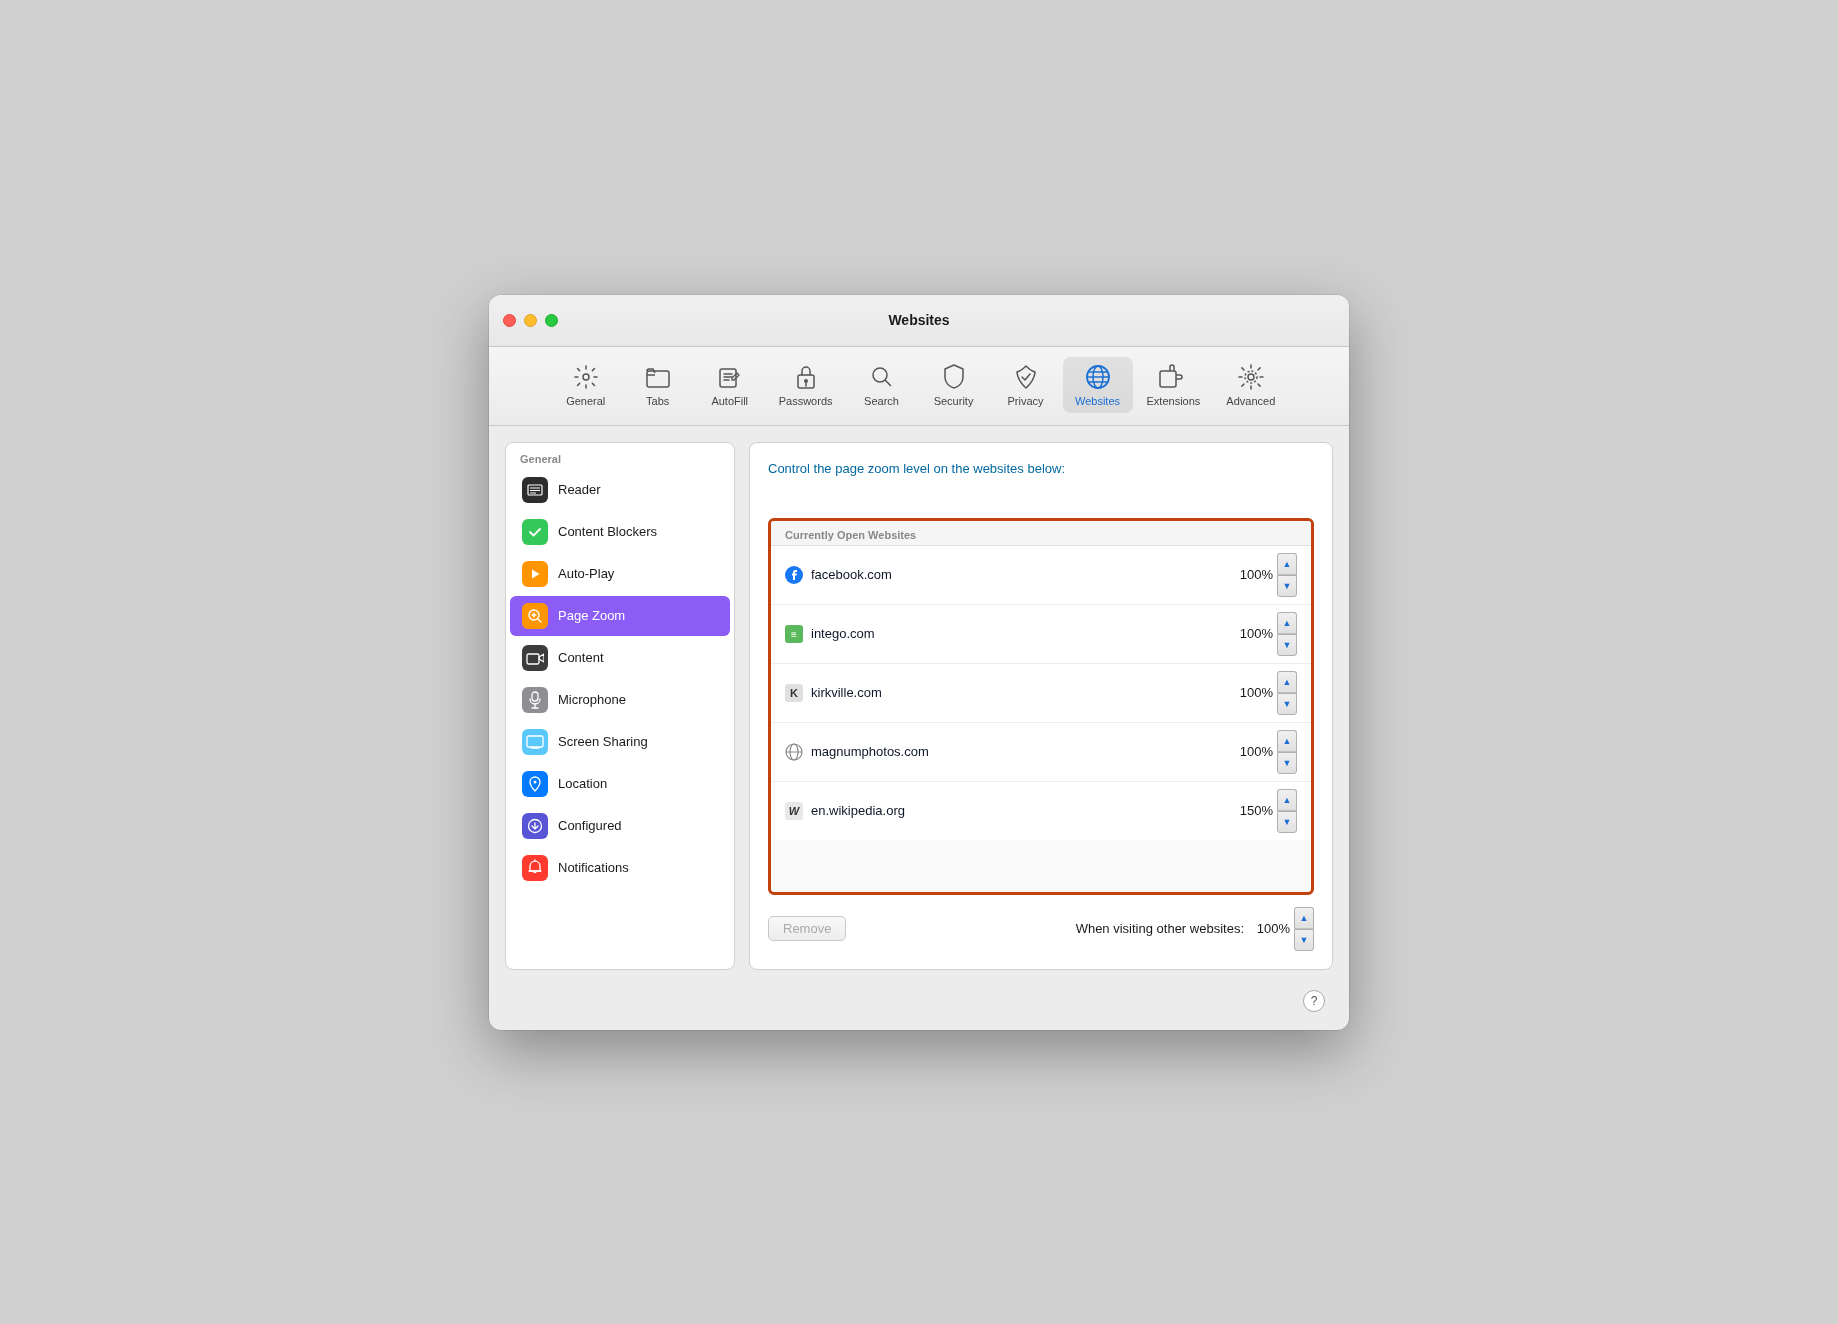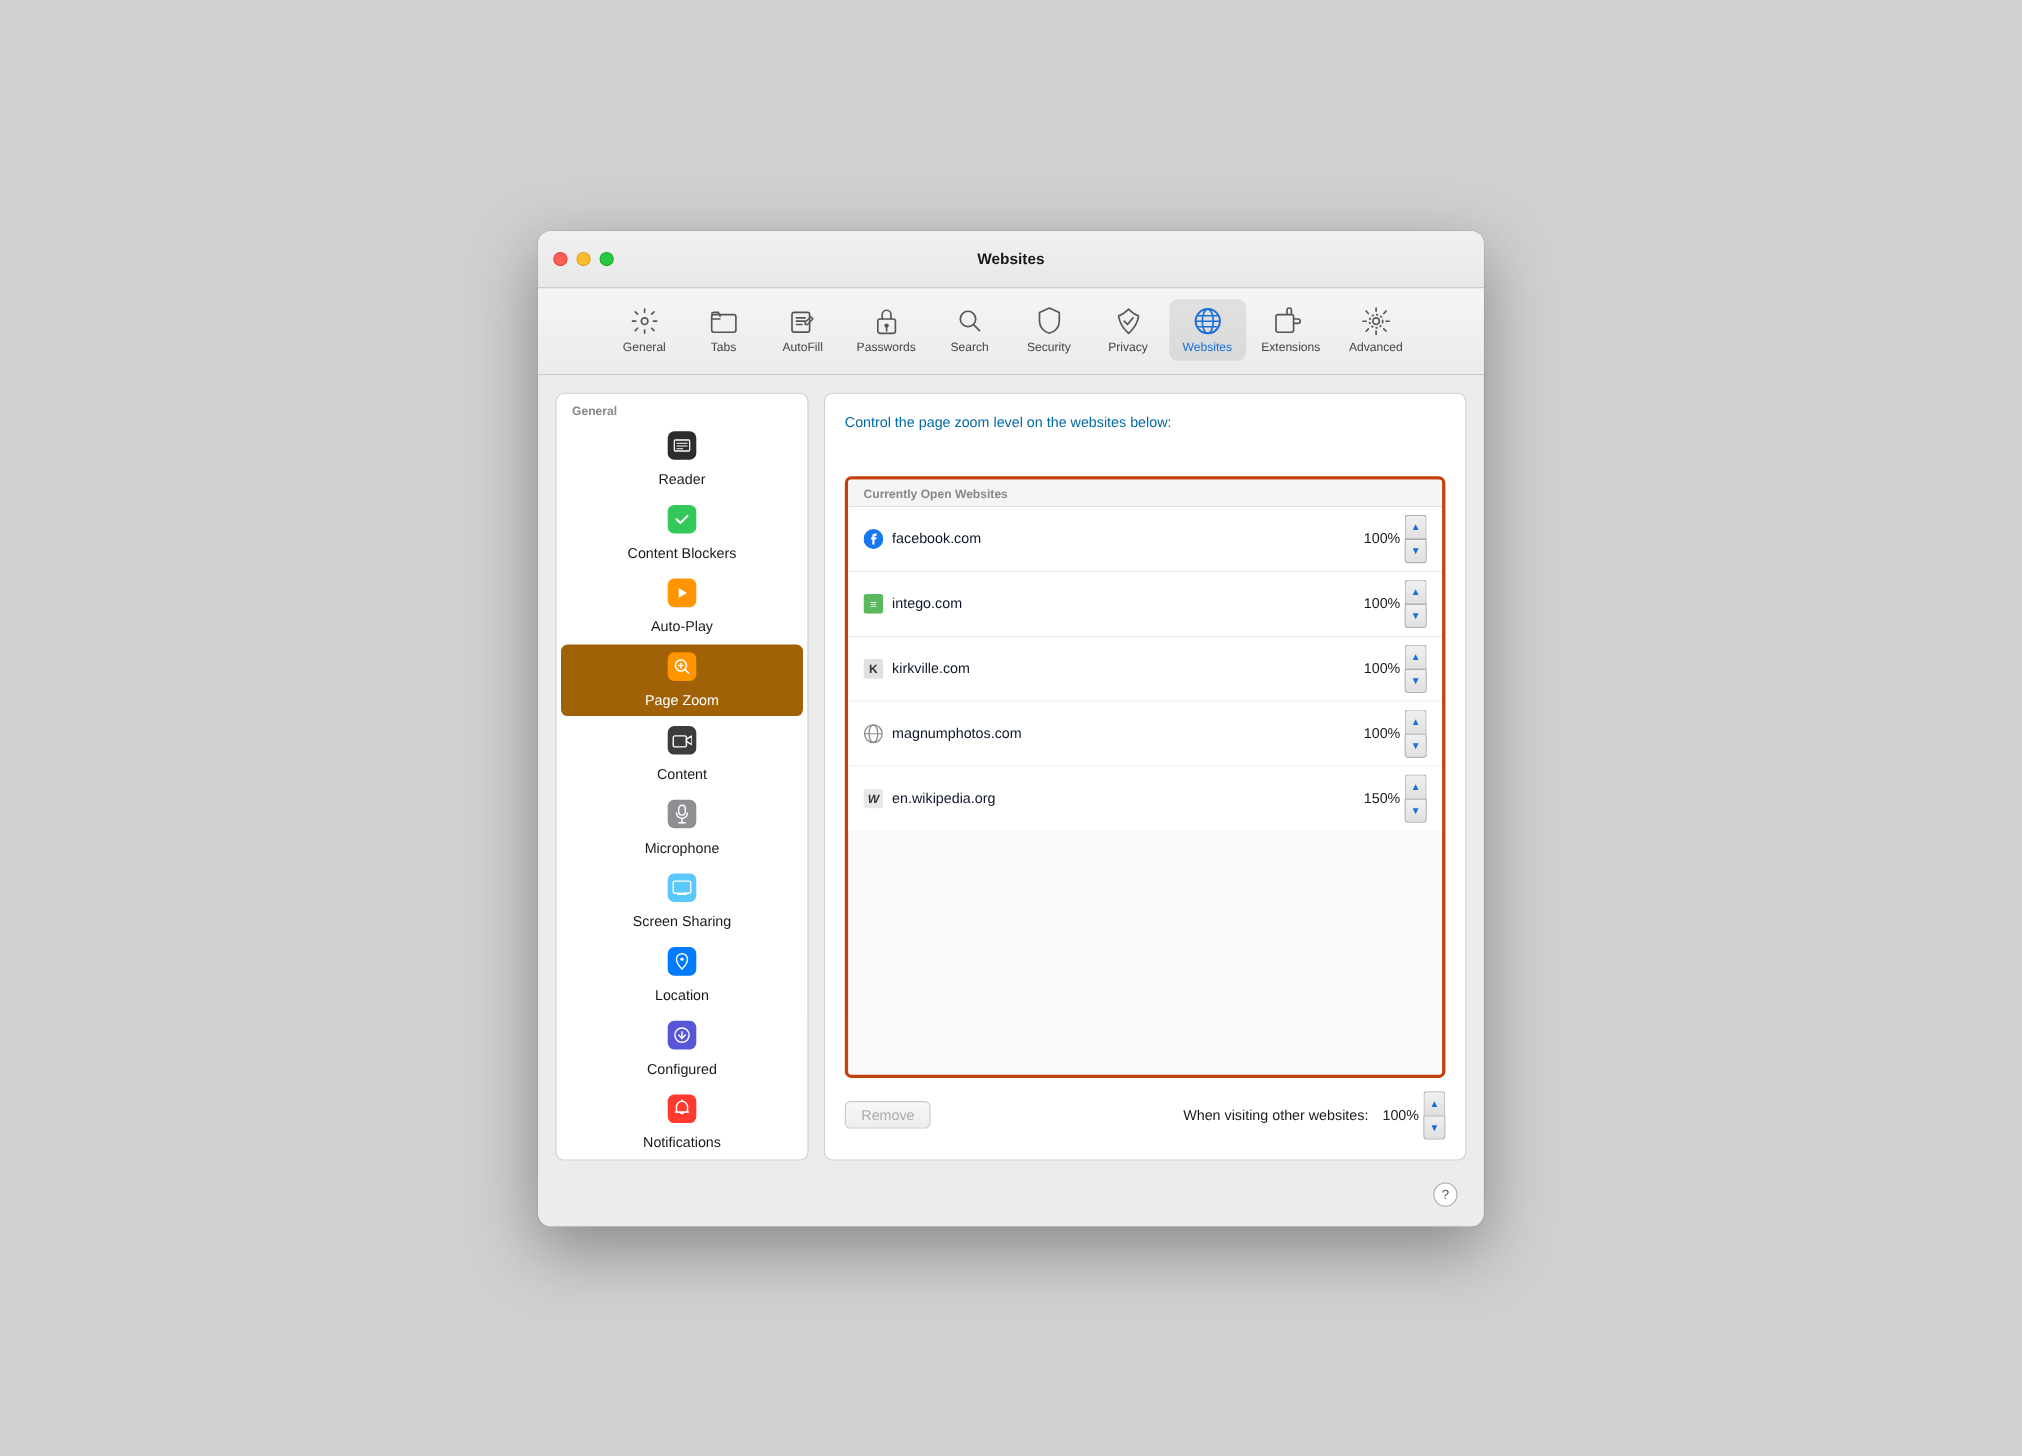--- a/index.html
+++ b/index.html
@@ -108,24 +108,23 @@
       text-transform: none;
     }
     .sidebar-item {
       display: flex;
       align-items: center;
       gap: 10px;
       padding: 7px 12px;
       cursor: pointer;
       border-radius: 6px;
       margin: 1px 4px;
-      flex-direction: column;
     }
     .sidebar-item.active {
-      background: #a16207;
+      background: #8b5cf6;
       border-radius: 6px;
     }
     .sidebar-item.active .sidebar-item-label {
       color: white;
     }
     .sidebar-icon {
       width: 26px;
       height: 26px;
       border-radius: 6px;
       display: flex;

